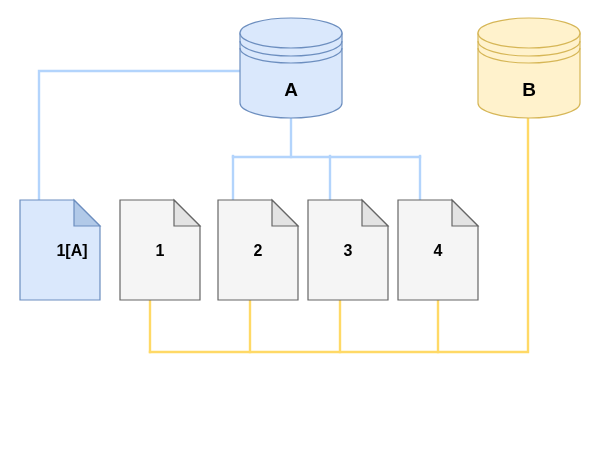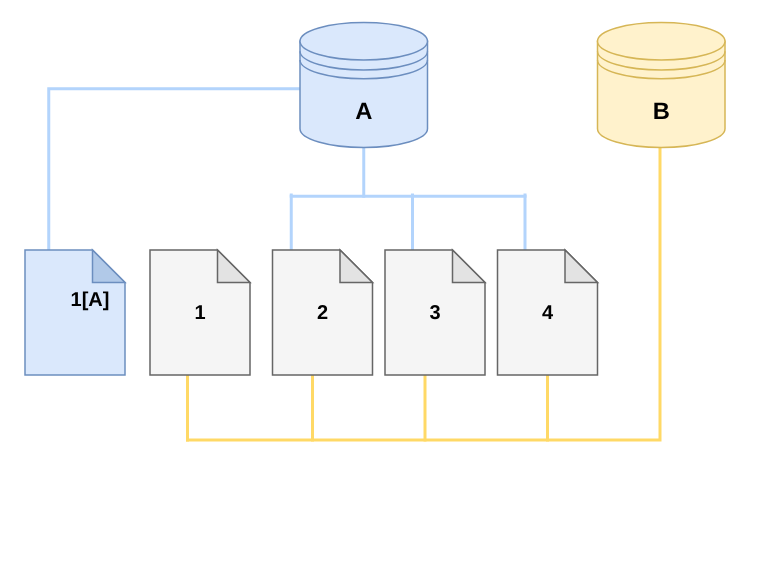--- a/index.html
+++ b/index.html
@@ -110,21 +110,21 @@
     <g>
       <path d="M 398 200 L 452 200 L 478 226 L 478 300 L 398 300 Z" fill="#f5f5f5" stroke="#666666" stroke-width="1.2" stroke-linejoin="miter"></path>
       <path d="M 452 200 L 478 226 L 452 226 Z" fill="#e3e3e3" stroke="#666666" stroke-width="1.2" stroke-linejoin="miter"></path>
     </g>
   </svg>
 
   <div class="node-label cyl-label" style="left:240px; top:80px; width:102px;">A</div>
 
   <div class="node-label cyl-label" style="left:478px; top:80px; width:102px;">B</div>
 
-  <div class="node-label doc-label" style="left:20px; top:233px; width:104px;text-align:center;">1[A]</div>
+  <div class="node-label doc-label" style="left:20px; top:243px; width:104px;text-align:center;">1[A]</div>
 
   <div class="node-label doc-label" style="left:120px; top:243px; width:80px;">1</div>
 
   <div class="node-label doc-label" style="left:218px; top:243px; width:80px;">2</div>
 
   <div class="node-label doc-label" style="left:308px; top:243px; width:80px;">3</div>
 
   <div class="node-label doc-label" style="left:398px; top:243px; width:80px;">4</div>
 
 </div>

